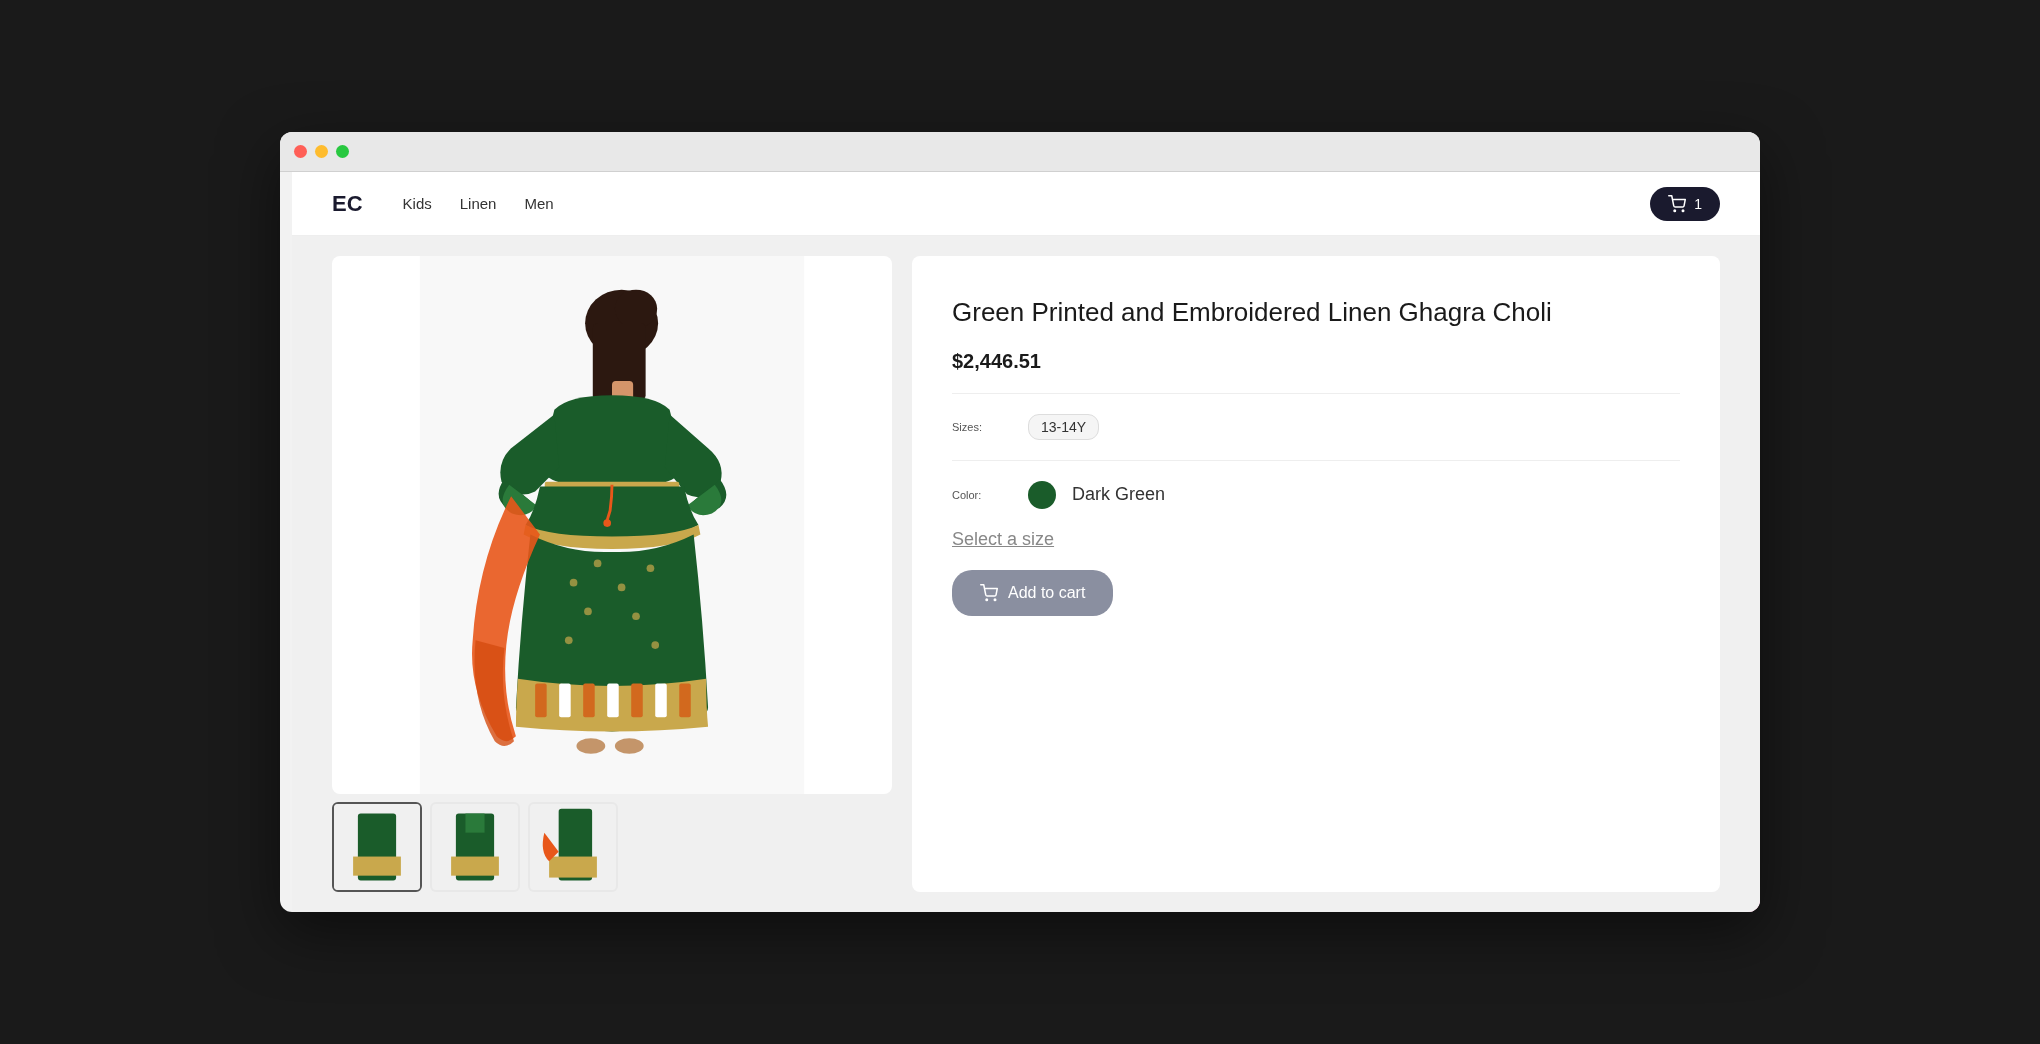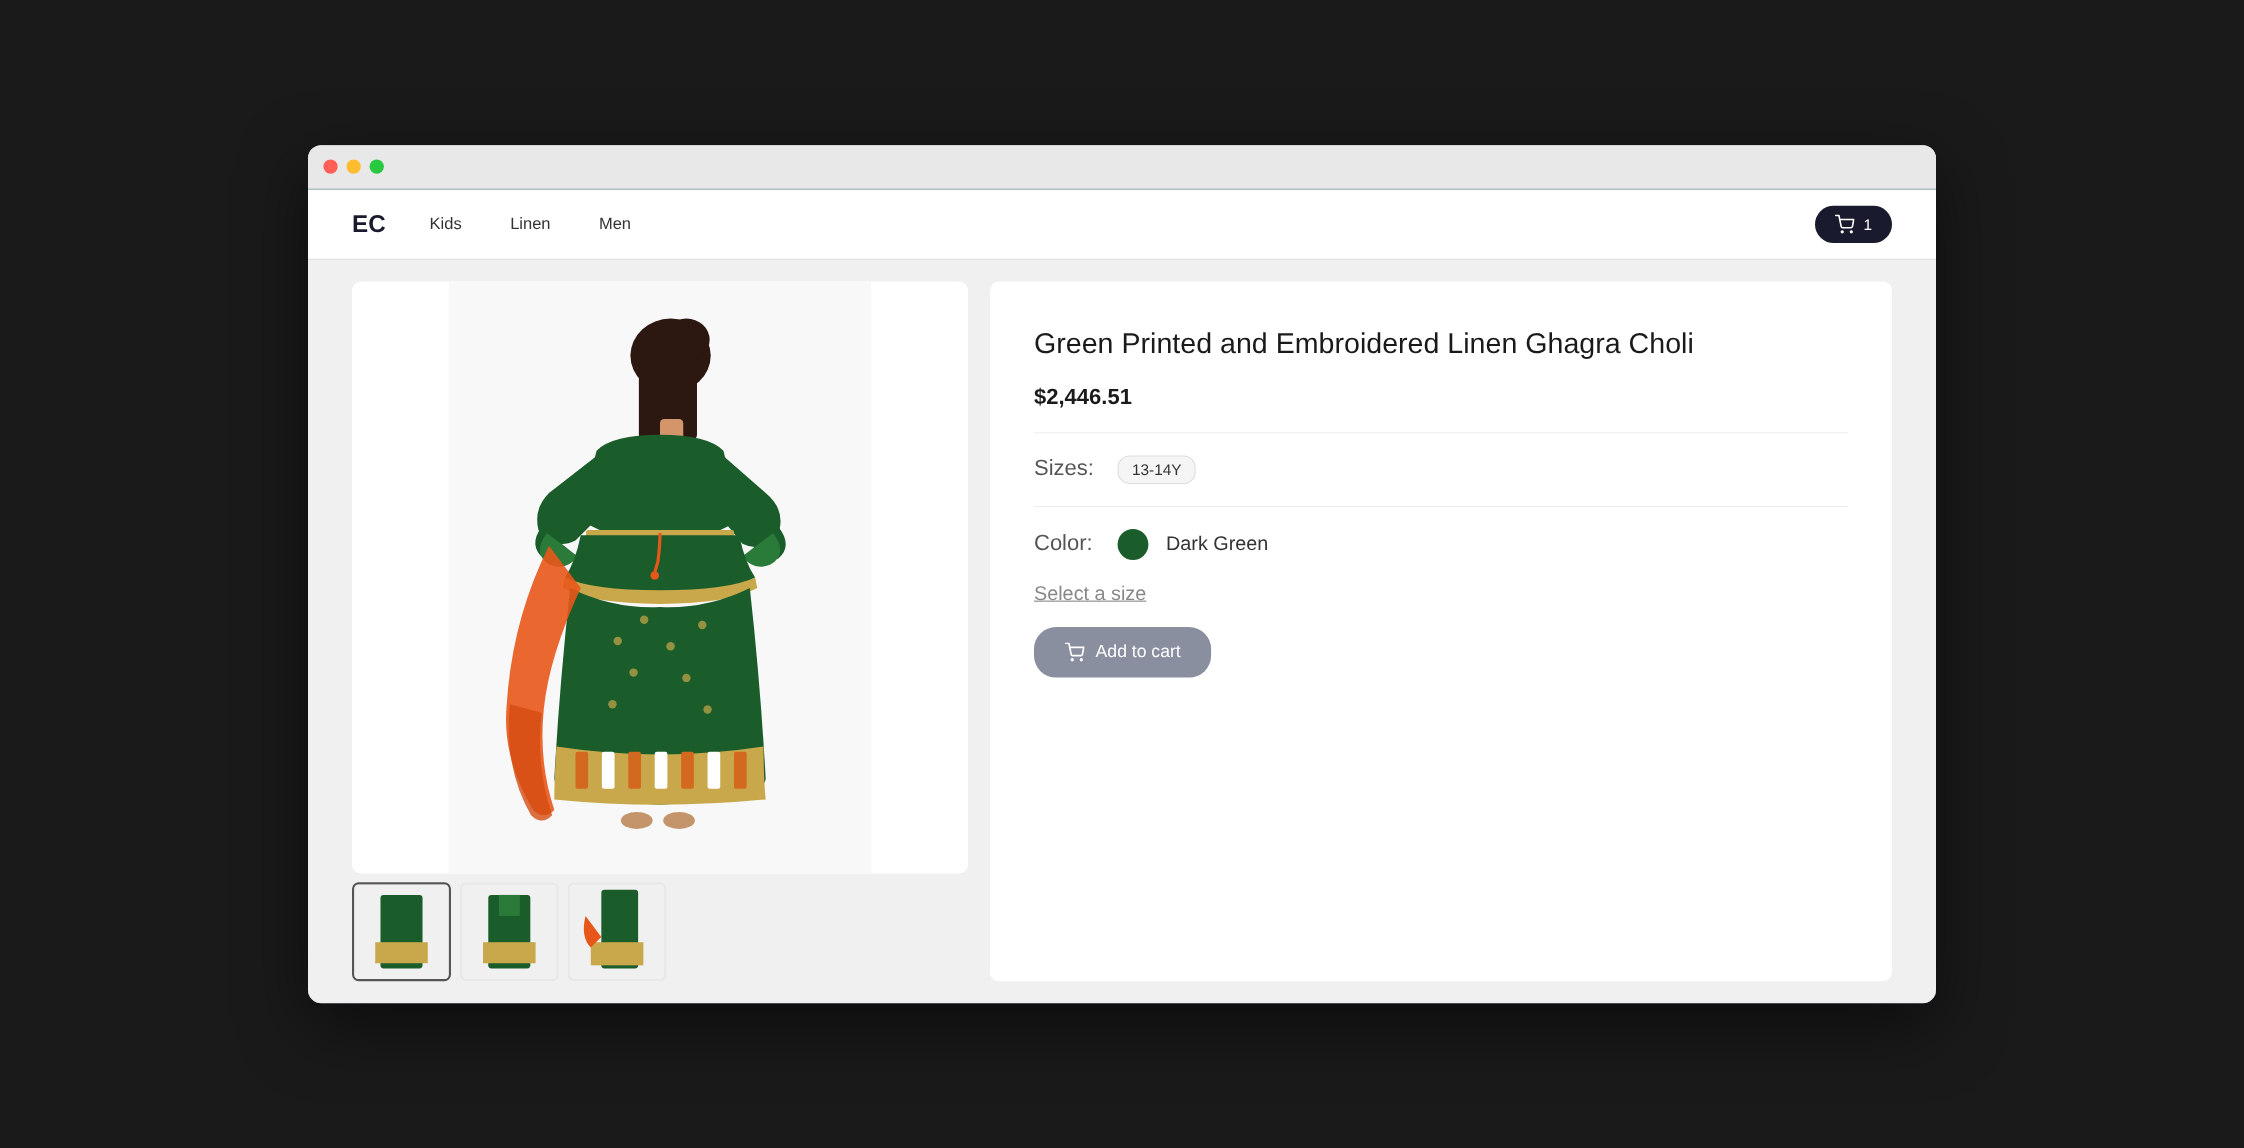--- a/index.html
+++ b/index.html
@@ -39,24 +39,25 @@
       width: 13px;
       height: 13px;
       border-radius: 50%;
     }
     .tl-red { background: #ff5f57; }
     .tl-yellow { background: #febc2e; }
     .tl-green { background: #28c840; }
 
     .app-content {
       flex: 1;
-      background: #0c4a6e;
+      background: #f9a8d4;
       display: flex;
       flex-direction: column;
       overflow: hidden;
+      margin-left: 12px;
     }
 
     
     .navbar {
       height: 64px;
       background: #ffffff;
       display: flex;
       align-items: center;
       padding: 0 40px;
       border-bottom: 1px solid #eeeeee;
@@ -65,21 +66,21 @@
 
     .nav-logo {
       font-size: 22px;
       font-weight: 700;
       color: #1a1a2e;
       margin-right: 40px;
     }
 
     .nav-links {
       display: flex;
-      gap: 44px;
+      gap: 28px;
       flex: 1;
     }
 
     .nav-link {
       font-size: 15px;
       color: #333;
       cursor: pointer;
       text-decoration: none;
     }
 
@@ -185,21 +186,21 @@
       background: #eeeeee;
     }
 
     .attribute-row {
       display: flex;
       align-items: center;
       gap: 16px;
     }
 
     .attribute-label {
-      font-size: 20px;
+      font-size: 11px;
       color: #555;
       min-width: 60px;
     }
 
     .size-badge {
       background: #f5f5f5;
       border: 1px solid #ddd;
       border-radius: 11px;
       padding: 4px 12px;
       font-size: 14px;

